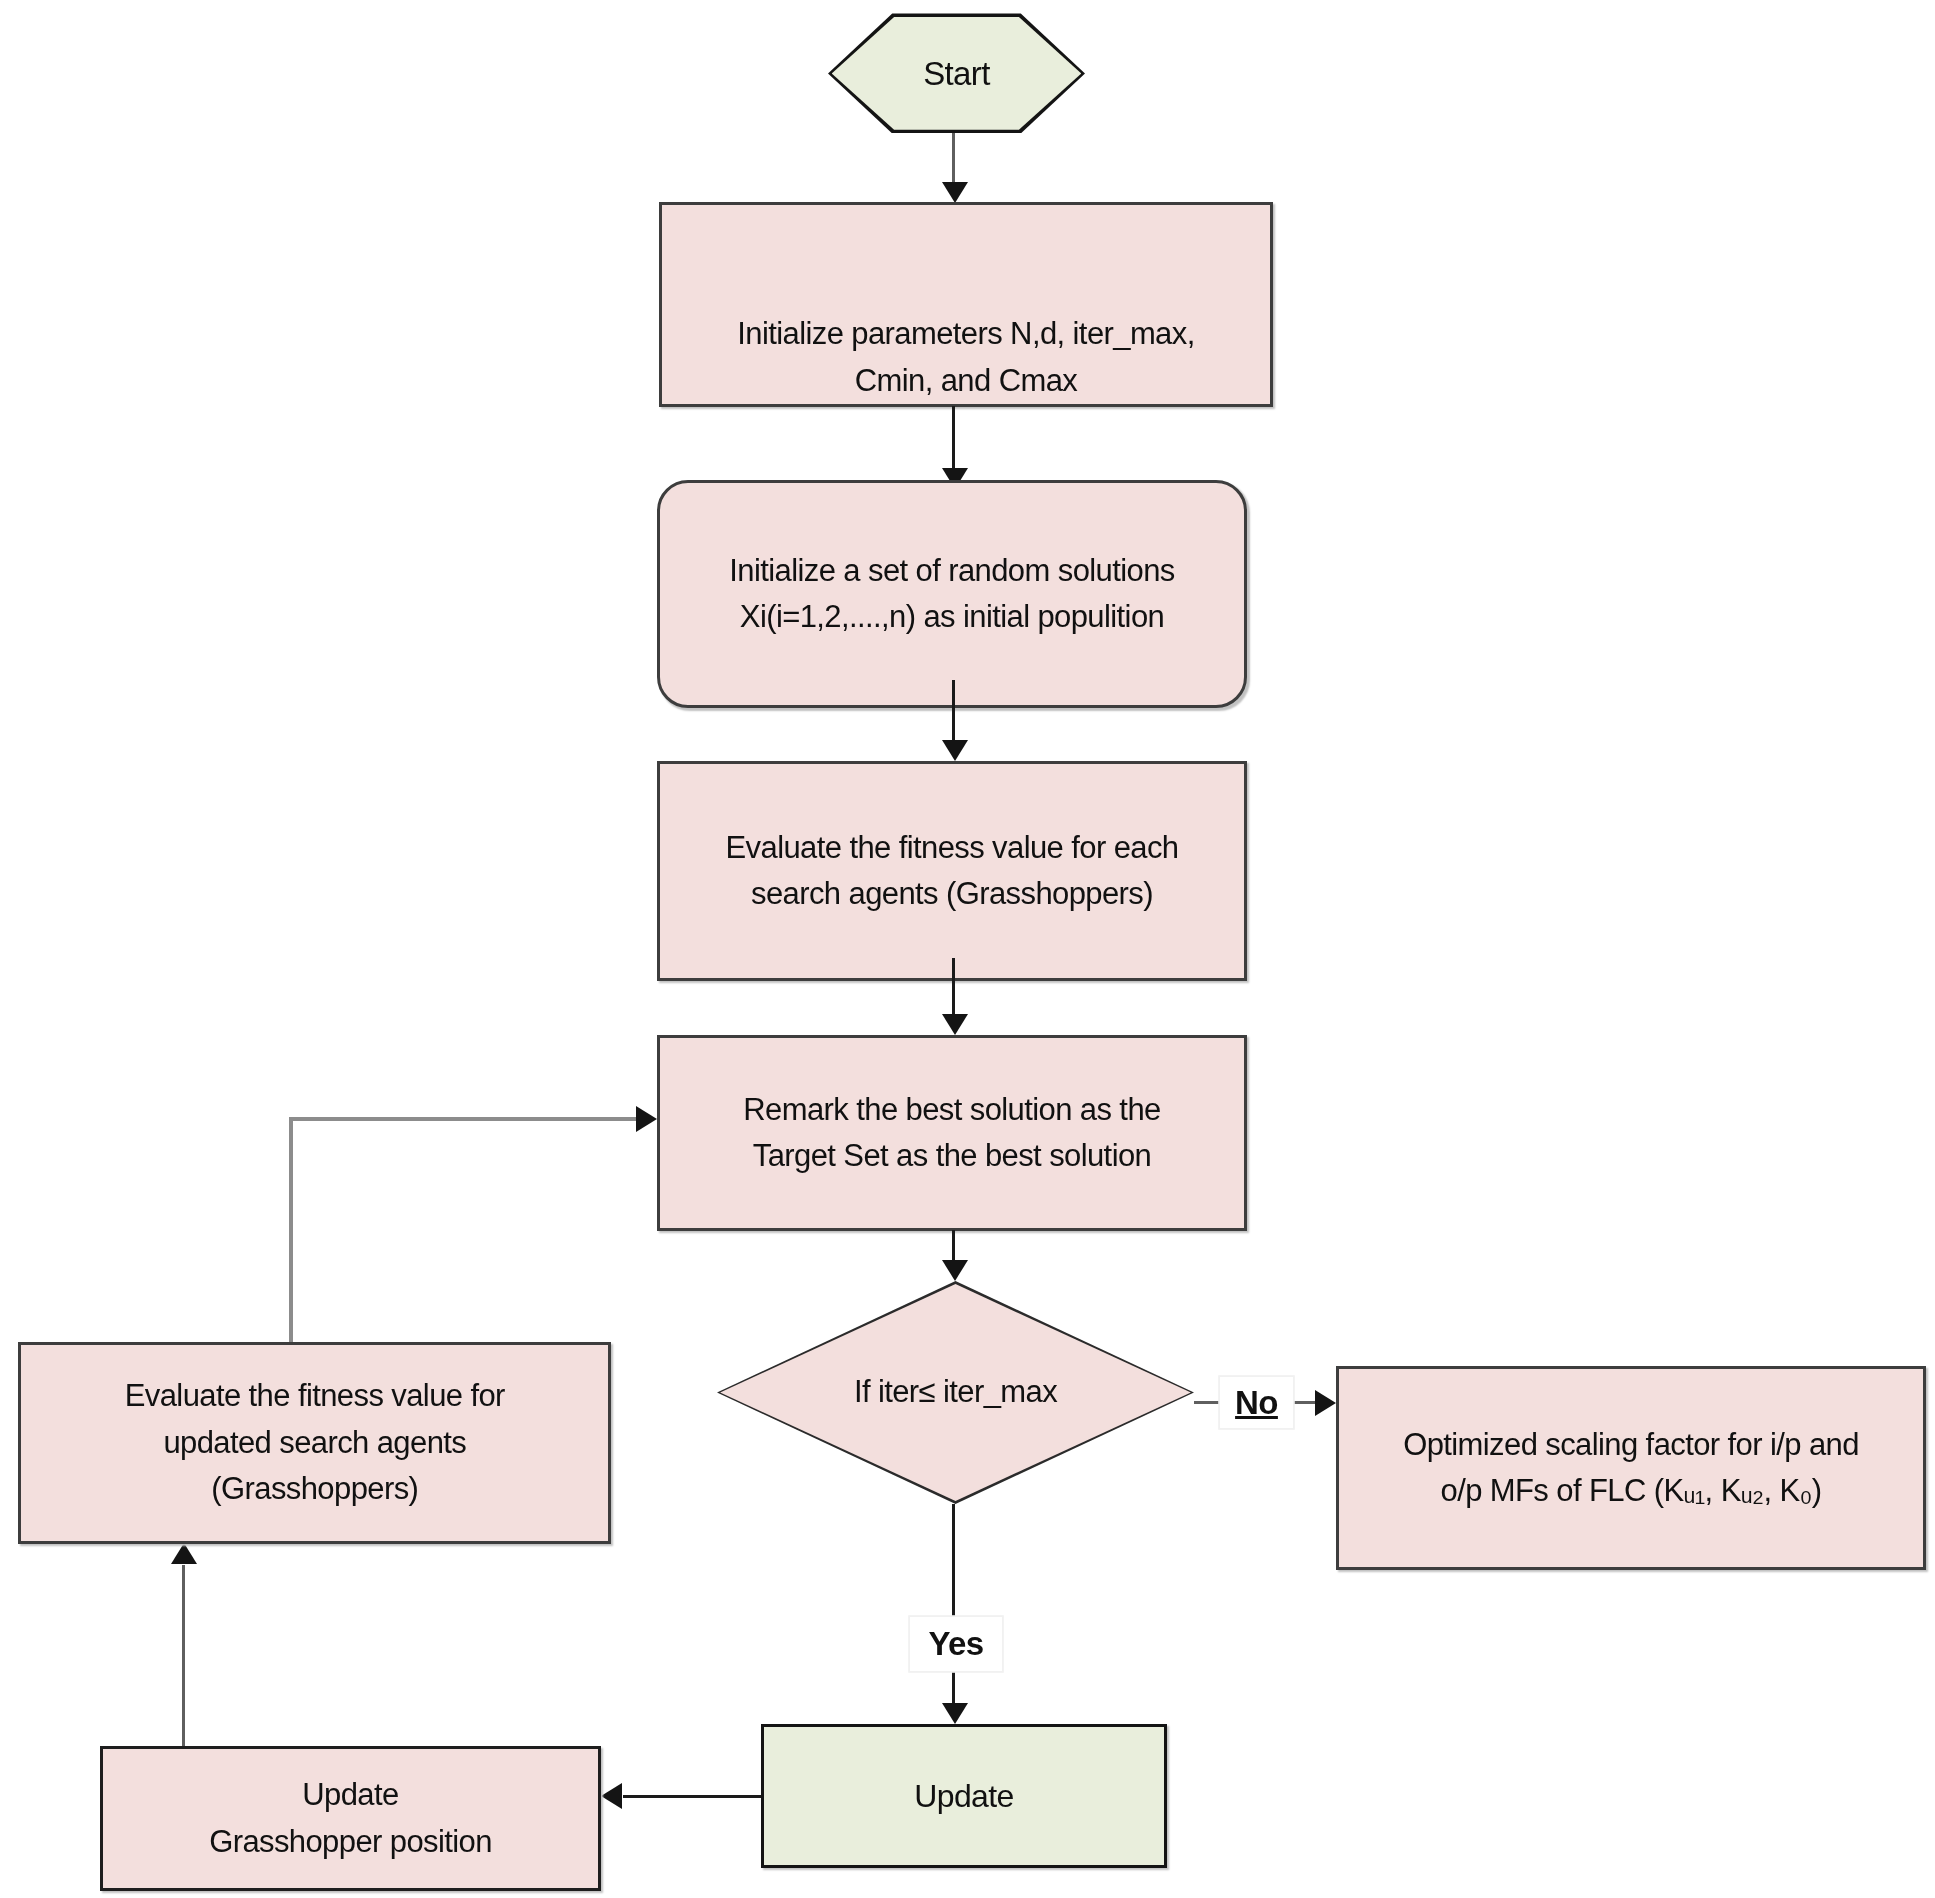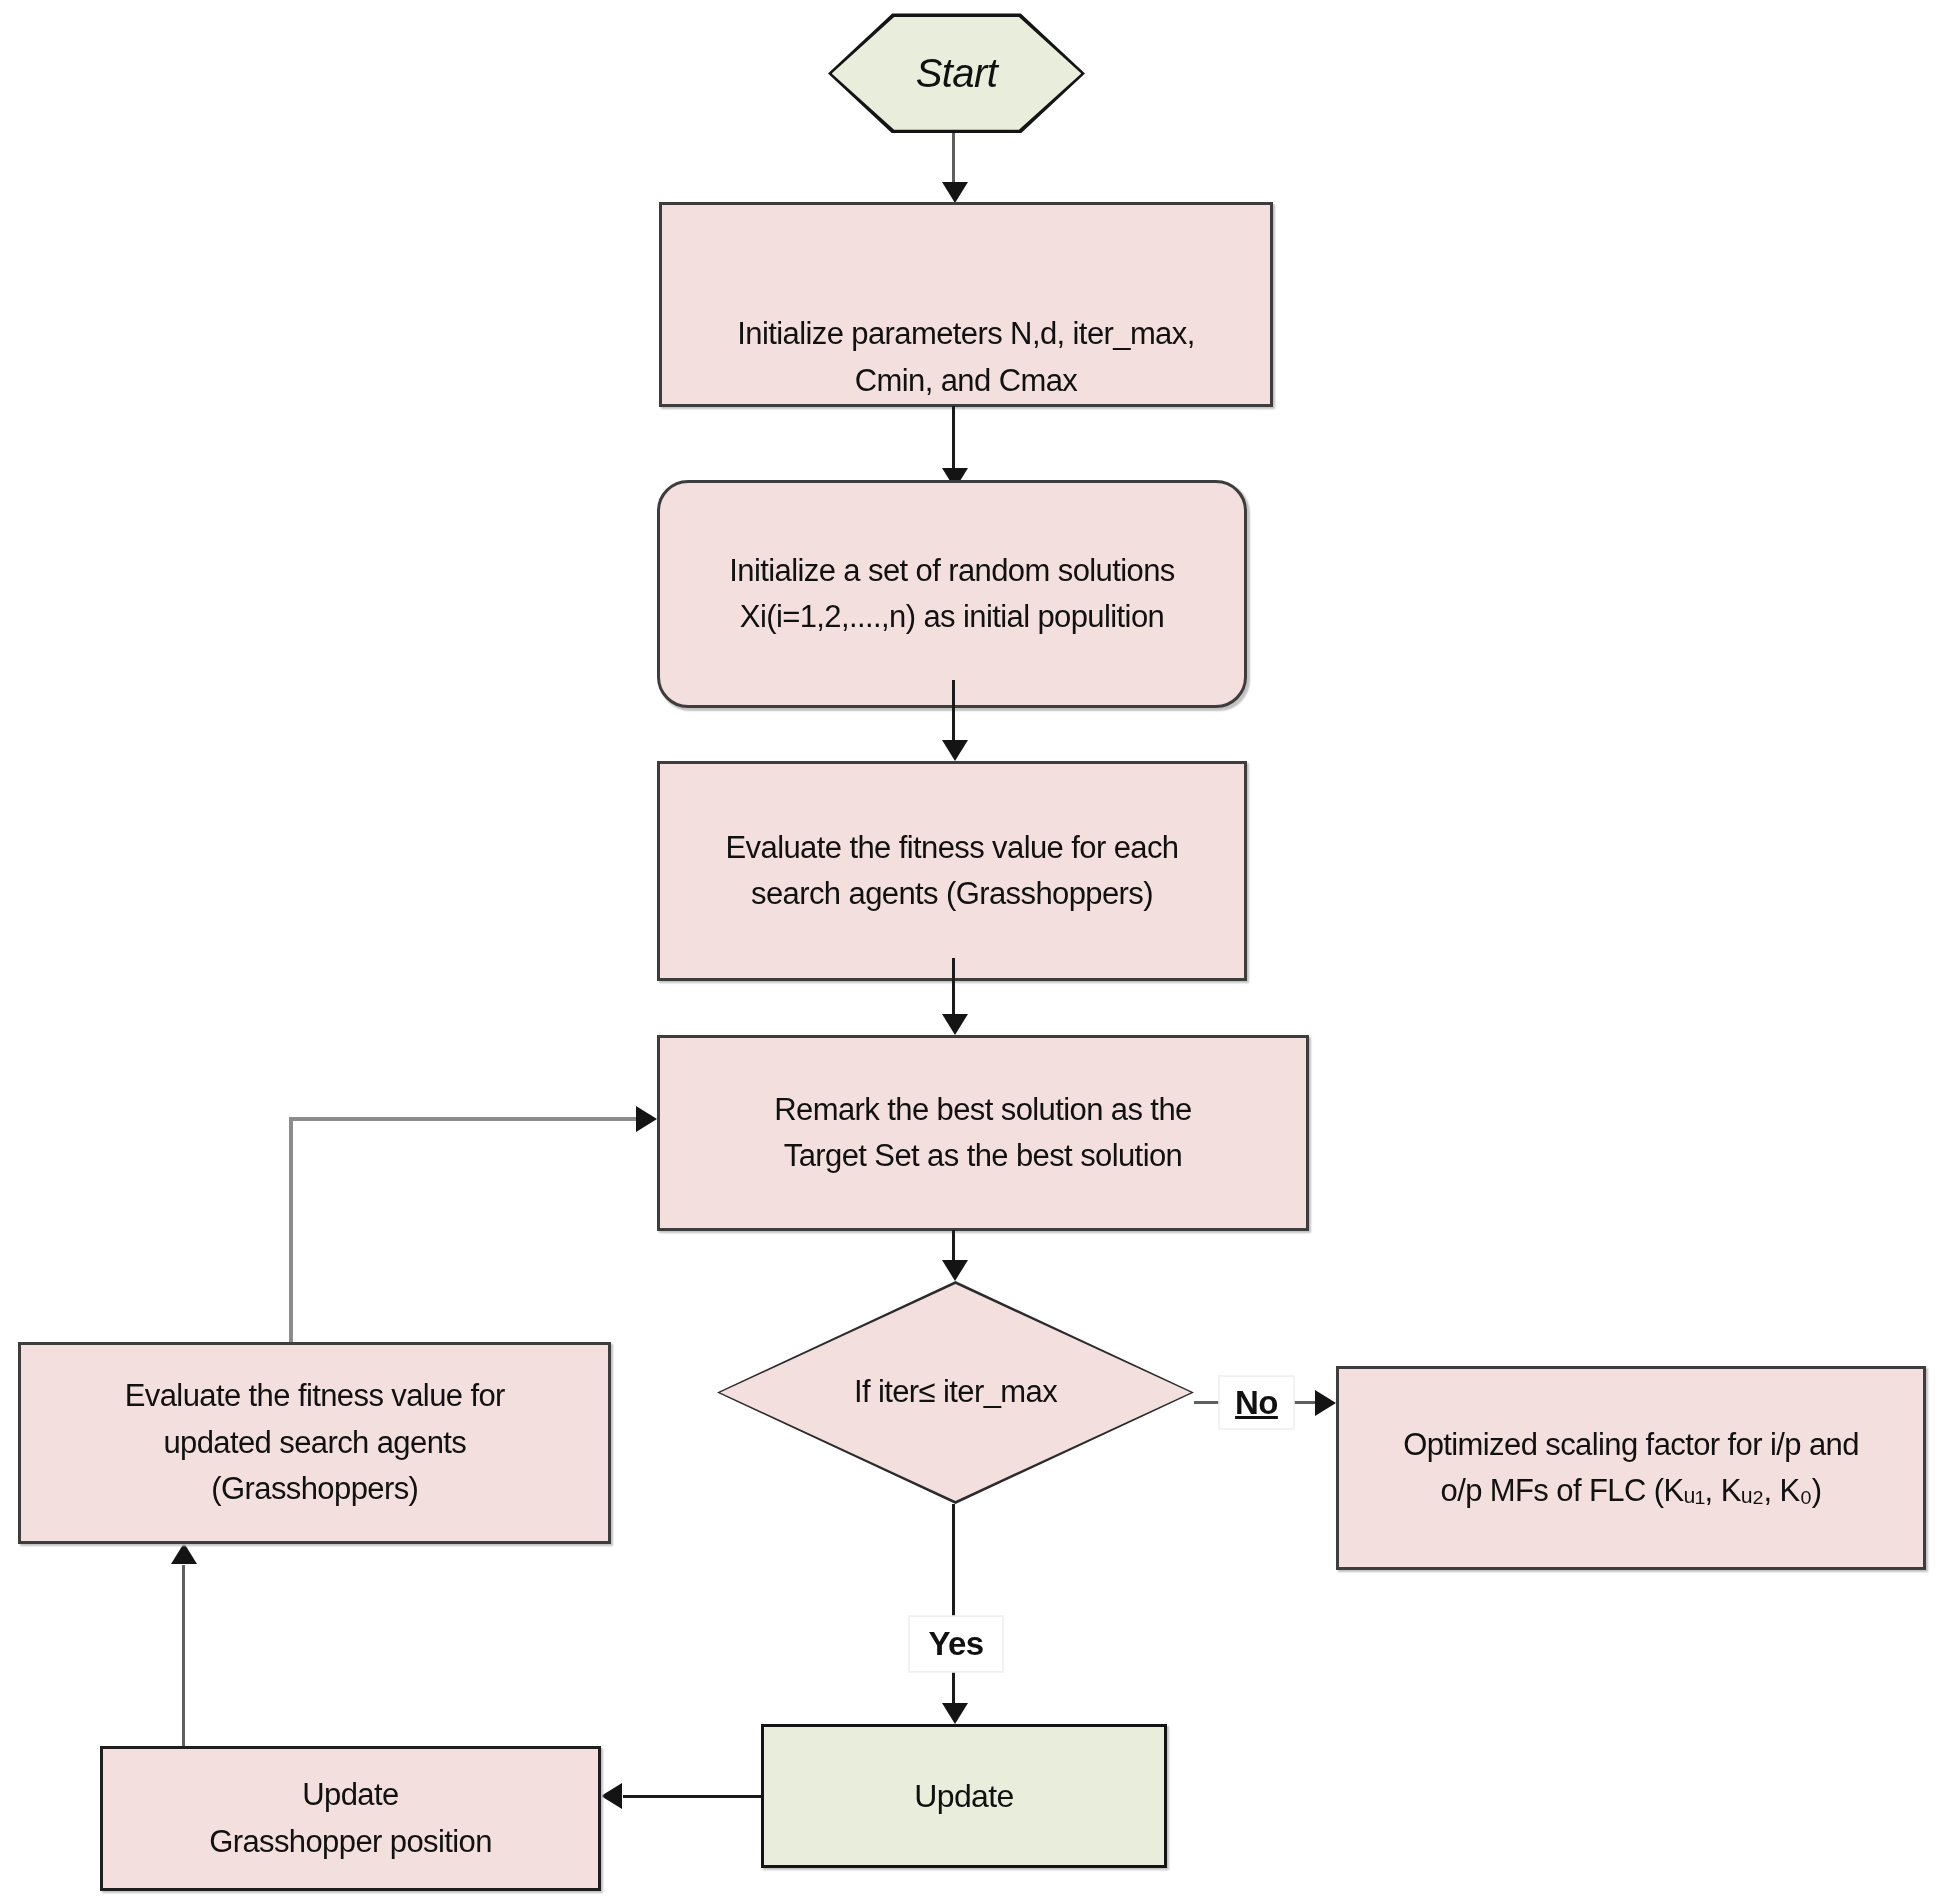--- a/index.html
+++ b/index.html
@@ -34,21 +34,21 @@
               font-size:33px;font-weight:700;letter-spacing:-0.6px;}
 </style>
 </head>
 <body>
 
 <div class="canvas">
 
   <div class="poly" style="left:828px;top:13.4px;width:257px;height:120px;">
     <div class="outer hexclip" style="background:#141414;"></div>
     <div class="inner hexclip" style="background:#e9eedc;">
-      <span class="label" style="font-size:40px;font-style:italic;">Start</span>
+      <span class="label" style="font-size:33px;">Start</span>
     </div>
   </div>
 
   <div class="vline dkgray" style="left:952px;top:133px;height:50px;"></div>
   <div class="arr down" style="left:942px;top:182px;"></div>
 
   <div class="rect" style="left:659px;top:202px;width:614px;height:205px;align-items:flex-end;">
     <span class="label">Initialize parameters N,d, iter_max,
 Cmin, and Cmax</span>
   </div>
@@ -65,21 +65,21 @@
   <div class="arr down" style="left:942px;top:740px;"></div>
 
   <div class="rect" style="left:657px;top:761px;width:590px;height:220px;">
     <span class="label">Evaluate the fitness value for each
 search agents (Grasshoppers)</span>
   </div>
 
   <div class="vline" style="left:952px;top:958px;height:57px;"></div>
   <div class="arr down" style="left:942px;top:1014px;"></div>
 
-  <div class="rect" style="left:657px;top:1035px;width:652px;height:196px;">
+  <div class="rect" style="left:657px;top:1035px;width:590px;height:196px;">
     <span class="label">Remark the best solution as the
 Target Set as the best solution</span>
   </div>
 
   <div class="vline" style="left:952px;top:1230px;height:31px;"></div>
   <div class="arr down" style="left:942px;top:1260px;"></div>
 
   <div class="poly" style="left:717px;top:1281px;width:477px;height:223px;">
     <div class="outer diaclip" style="background:#2b2b2b;"></div>
     <div class="inner diaclip" style="background:#f3dfdd;inset:3.1px;">

